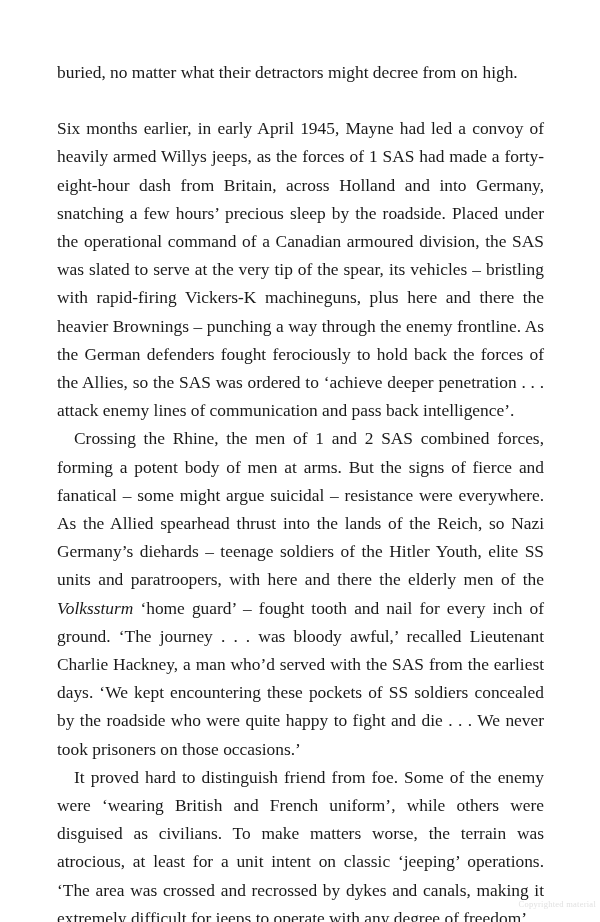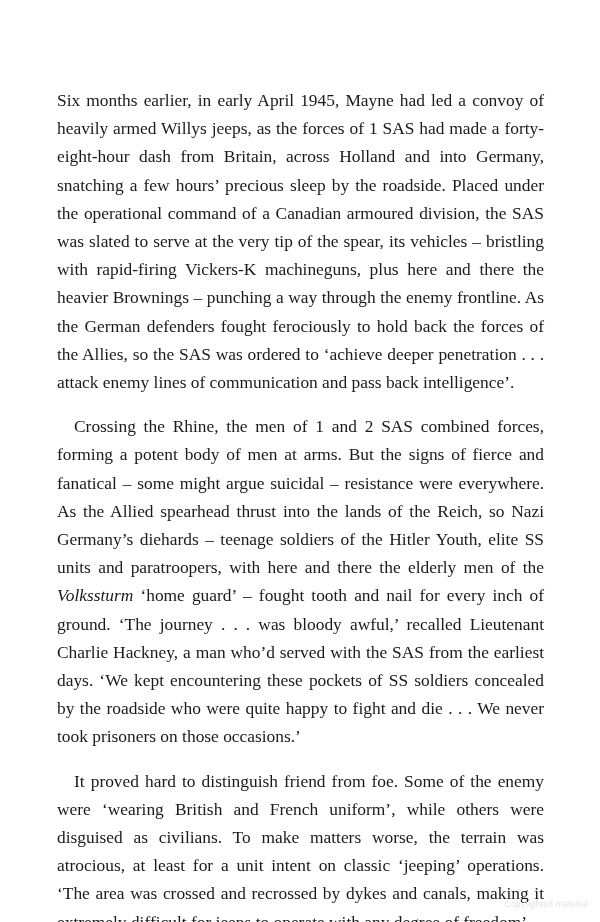--- a/index.html
+++ b/index.html
@@ -43,46 +43,47 @@
 
   
   .para.block-break {
     text-indent: 0;
     margin-top: 28px;
   }
 
   
   .para.indented {
     text-indent: 17px;
-    margin-top: 16px;
+    margin-top: 0;
   }
 
   .para em {
     font-style: italic;
   }
 
   .watermark {
     position: absolute;
-    right: 12px;
+    right: 4px;
     bottom: 13px;
-    font-family: Liberation Sans, sans-serif;
+    font-family: Liberation Serif, serif;
     font-size: 8.5px;
     letter-spacing: 0.25px;
     color: #e2e2e2;
     white-space: nowrap;
     user-select: none;
   }
 </style>
 </head>
 <body>
 
 <div class="page">
 
   <div class="text-block">
 
+    <p class="para continuation">buried, no matter what their detractors might decree from on high.</p>
 
     <p class="para block-break">Six months earlier, in early April 1945, Mayne had led a convoy of heavily armed Willys jeeps, as the forces of 1 SAS had made a forty-eight-hour dash from Britain, across Holland and into Germany, snatching a few hours’ precious sleep by the roadside. Placed under the operational command of a Canadian armoured division, the SAS was slated to serve at the very tip of the spear, its vehicles – bristling with rapid-firing Vickers-K machineguns, plus here and there the heavier Brownings – punching a way through the enemy frontline. As the German defenders fought ferociously to hold back the forces of the Allies, so the SAS was ordered to ‘achieve deeper penetration . . . attack enemy lines of communication and pass back intelligence’.</p>
 
     <p class="para indented"><span>Crossing the Rhine, the men of 1 and 2 SAS combined forces, forming a potent body of men at arms. But the signs of fierce and fanatical – some might argue suicidal – resistance were everywhere. As the Allied spearhead thrust into the lands of the Reich, so Nazi Germany’s diehards – teenage soldiers of the Hitler Youth, elite SS units and paratroopers, with here and there the elderly men of the </span><em>Volkssturm</em><span> ‘home guard’ – fought tooth and nail for every inch of ground. ‘The journey . . . was bloody awful,’ recalled Lieutenant Charlie Hackney, a man who’d served with the SAS from the earliest days. ‘We kept encountering these pockets of SS soldiers concealed by the roadside who were quite happy to fight and die . . . We never took prisoners on those occasions.’</span></p>
 
     <p class="para indented">It proved hard to distinguish friend from foe. Some of the enemy were ‘wearing British and French uniform’, while others were disguised as civilians. To make matters worse, the terrain was atrocious, at least for a unit intent on classic ‘jeeping’ operations. ‘The area was crossed and recrossed by dykes and canals, making it extremely difficult for jeeps to operate with any degree of freedom’,</p>
 
   </div>
 
   <div class="watermark">Copyrighted material</div>

